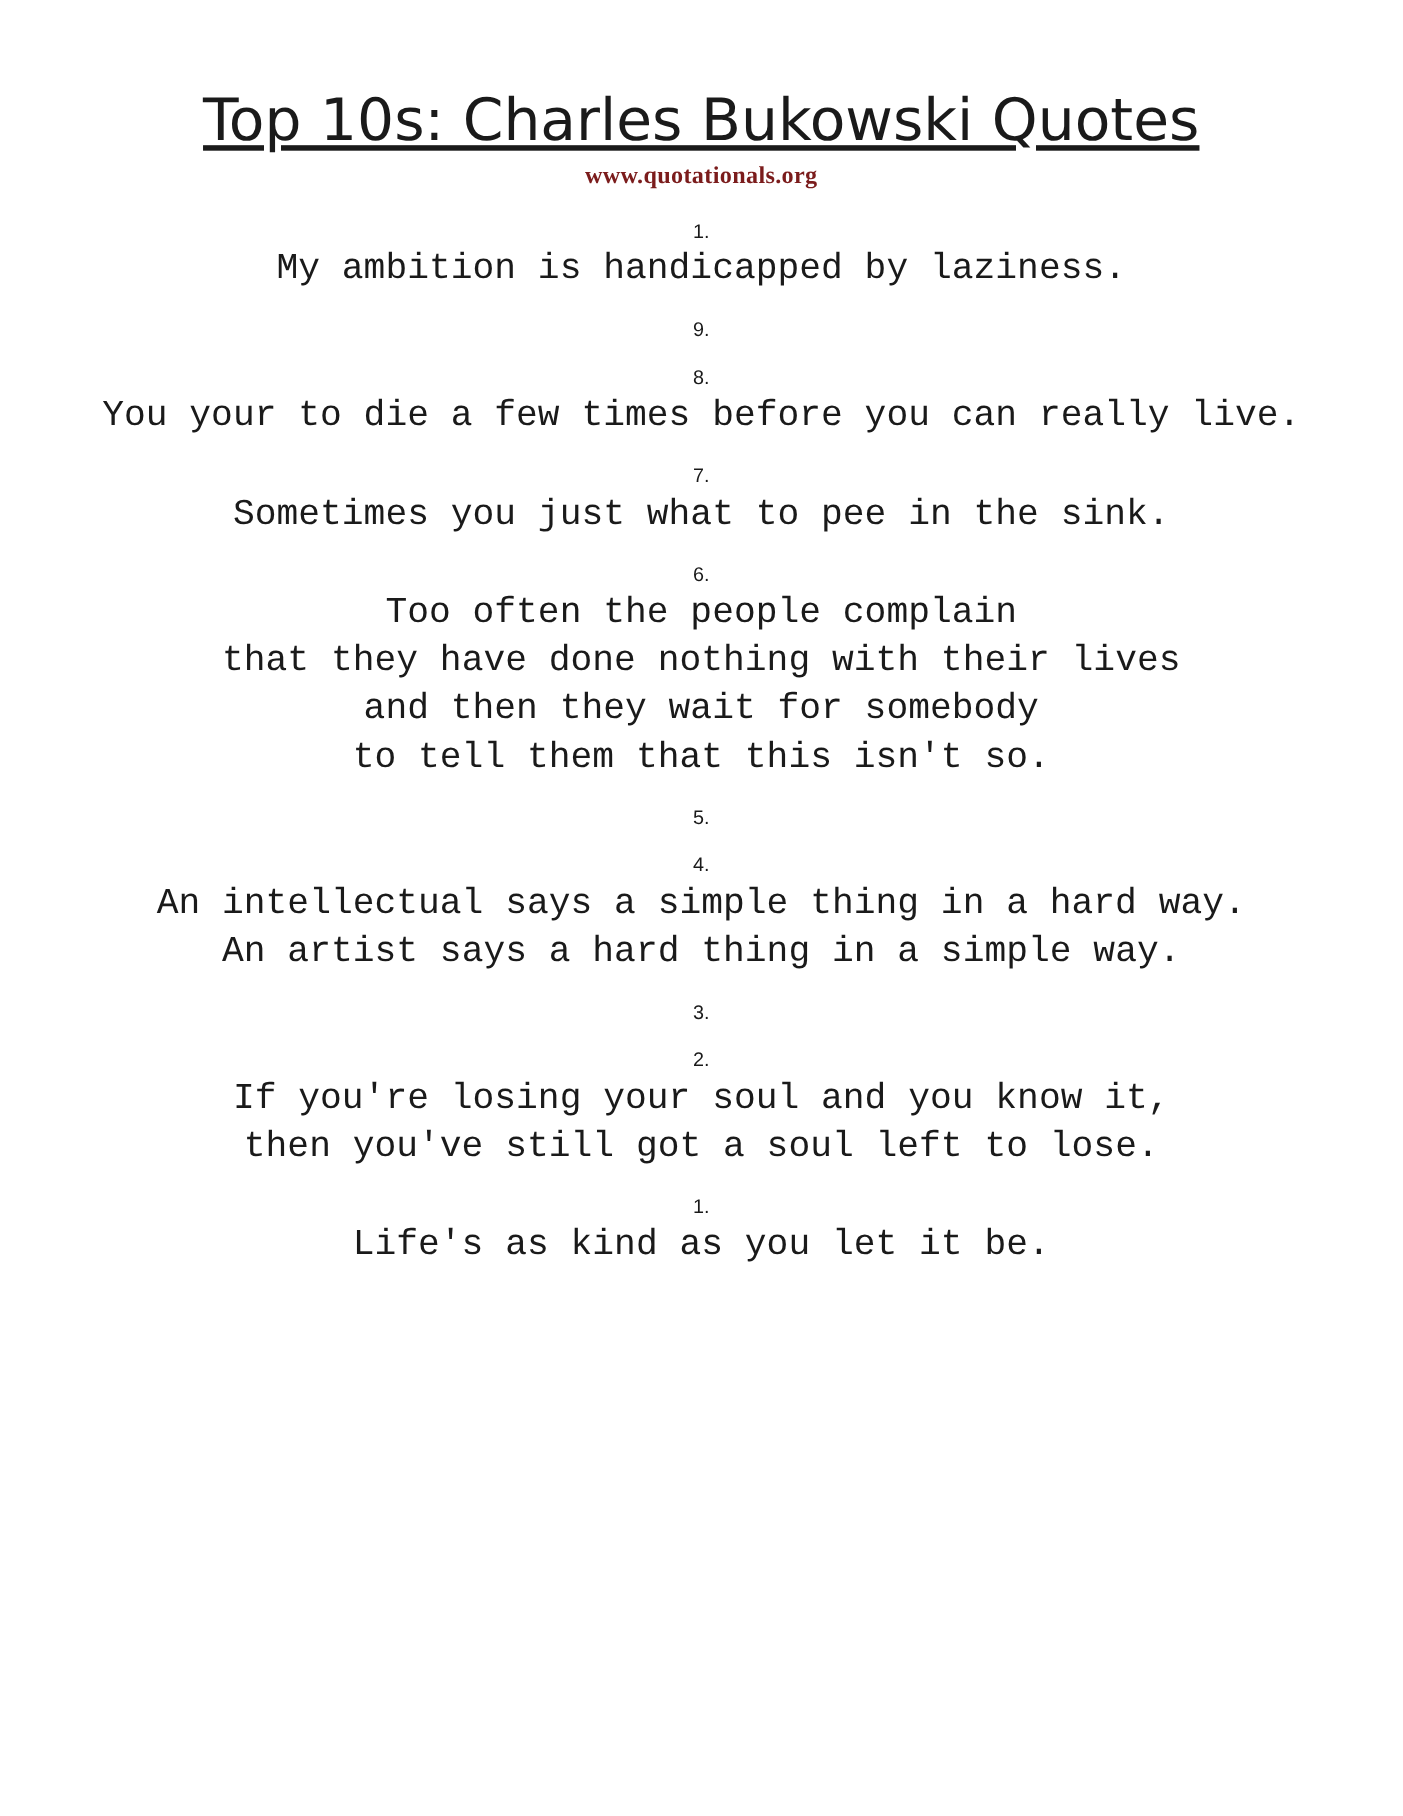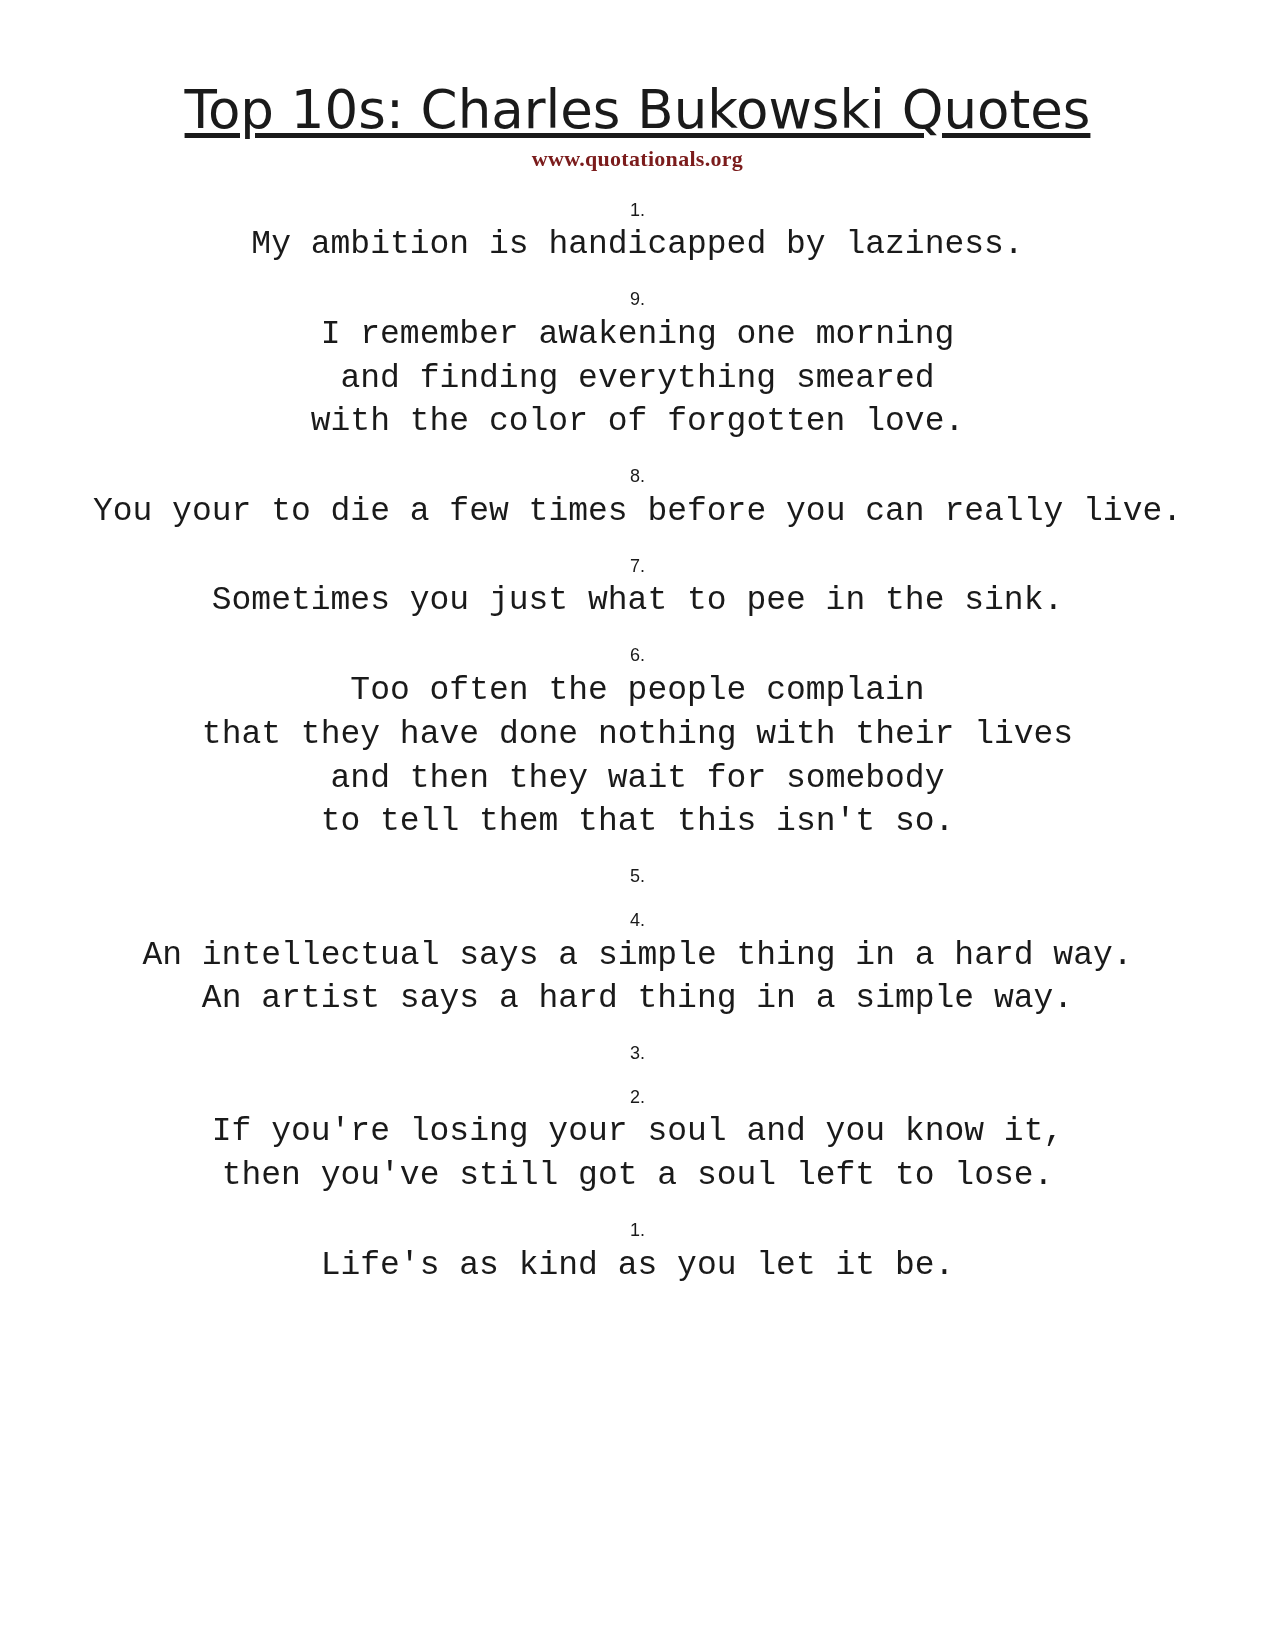--- a/index.html
+++ b/index.html
@@ -80,23 +80,20 @@
 
   <ul class="quote-list">
 
     <li class="quote-item">
       <span class="quote-rank">1.</span>
       <span class="quote-text">My ambition is handicapped by laziness.</span>
     </li>
 
     <li class="quote-item">
       <span class="quote-rank">9.</span>
-      <span class="quote-text">I remember awakening one morning
-and finding everything smeared
-with the color of forgotten love.</span>
     </li>
 
     <li class="quote-item">
       <span class="quote-rank">8.</span>
       <span class="quote-text">You your to die a few times before you can really live.</span>
     </li>
 
     <li class="quote-item">
       <span class="quote-rank">7.</span>
       <span class="quote-text">Sometimes you just what to pee in the sink.</span>

